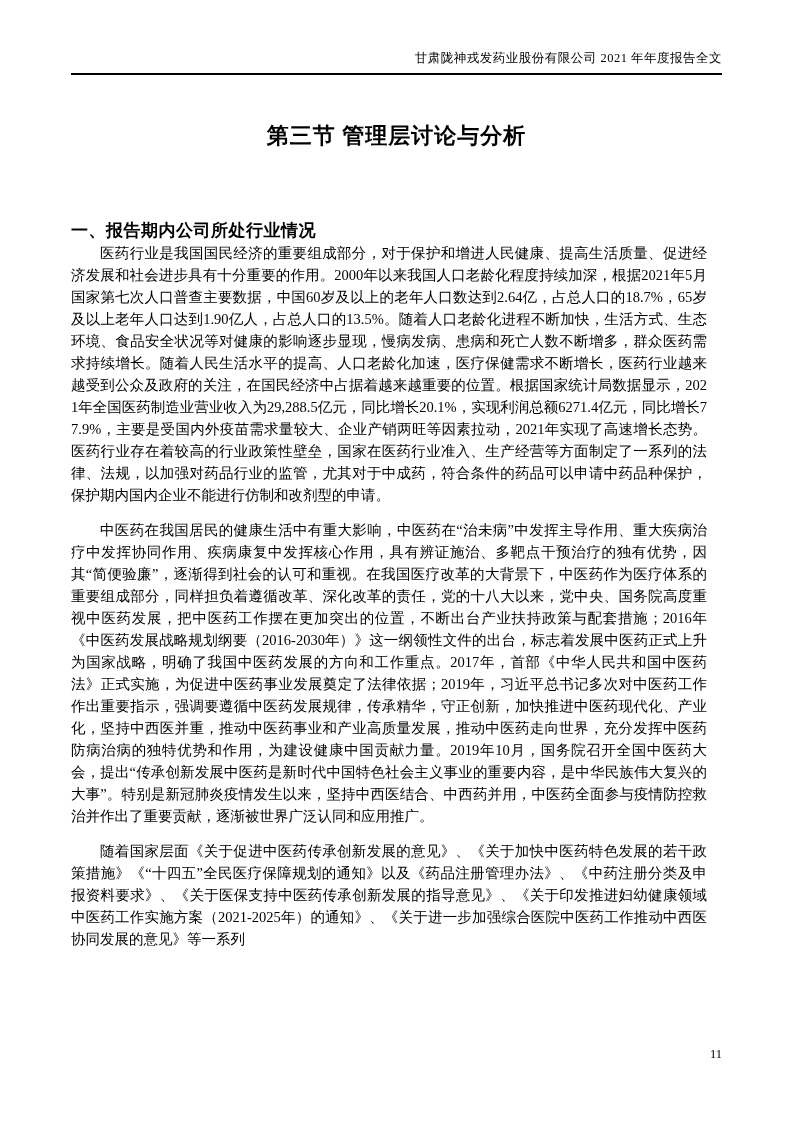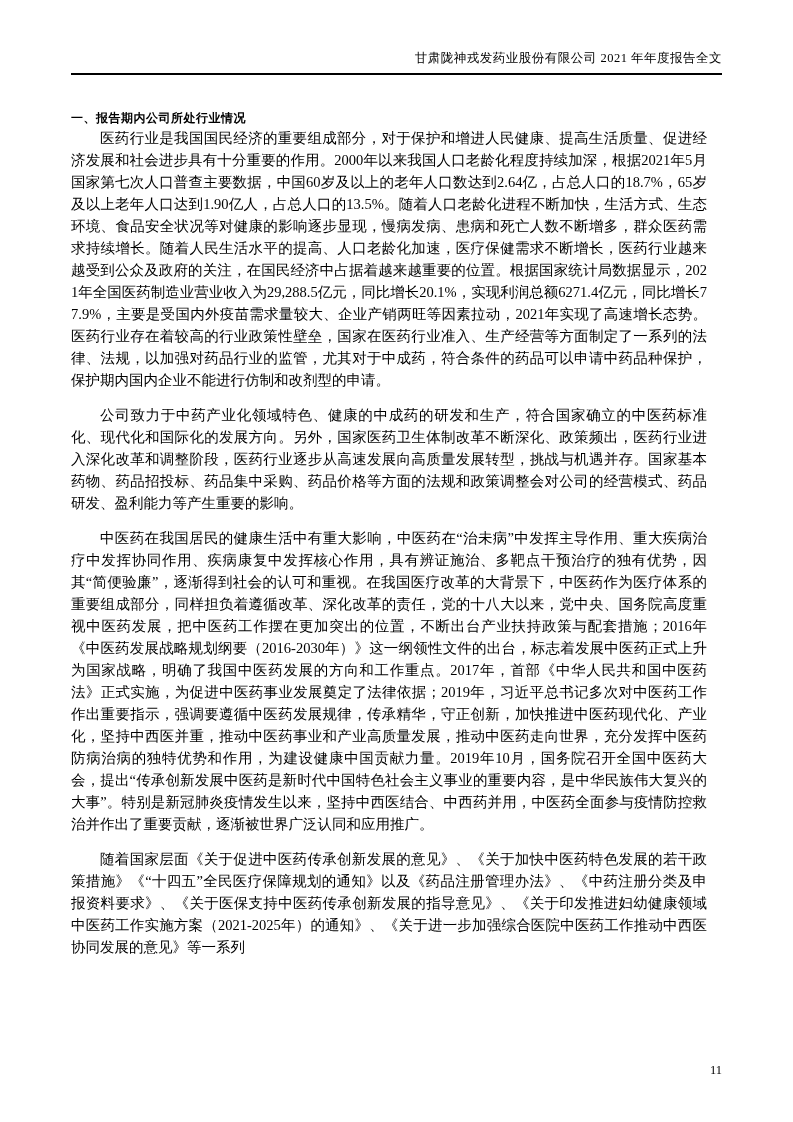--- a/index.html
+++ b/index.html
@@ -28,60 +28,60 @@
     letter-spacing: 0.5px;
   }
   .doc-title {
     margin-top: 46px;
     text-align: center;
     font-size: 22px;
     font-weight: bold;
     letter-spacing: 1px;
   }
   .section-heading {
-    margin-top: 35px;
-    font-size: 12px;
+    margin-top: 68px;
+    font-size: 17px;
     font-weight: bold;
     letter-spacing: 0.5px;
   }
   .subsection-heading {
     margin-top: 20px;
     margin-bottom: 14px;
     font-size: 14.5px;
     text-indent: 2em;
   }
   .para {
     font-size: 14.5px;
     line-height: 22px;
     text-align: justify;
     text-indent: 2em;
     margin: 0 15px 13px 0;
     word-break: break-all;
   }
   .page-number {
     position: absolute;
     right: 71px;
-    bottom: 44px;
+    bottom: 60px;
     font-size: 12.5px;
   }
 </style>
 </head>
 <body>
 
 <div class="page">
 
   <div class="page-header">甘肃陇神戎发药业股份有限公司 2021 年年度报告全文</div>
 
+  <div class="doc-title">第三节 管理层讨论与分析</div>
 
   <div class="section-heading">一、报告期内公司所处行业情况</div>
 
 
   <p class="para">医药行业是我国国民经济的重要组成部分，对于保护和增进人民健康、提高生活质量、促进经济发展和社会进步具有十分重要的作用。2000年以来我国人口老龄化程度持续加深，根据2021年5月国家第七次人口普查主要数据，中国60岁及以上的老年人口数达到2.64亿，占总人口的18.7%，65岁及以上老年人口达到1.90亿人，占总人口的13.5%。随着人口老龄化进程不断加快，生活方式、生态环境、食品安全状况等对健康的影响逐步显现，慢病发病、患病和死亡人数不断增多，群众医药需求持续增长。随着人民生活水平的提高、人口老龄化加速，医疗保健需求不断增长，医药行业越来越受到公众及政府的关注，在国民经济中占据着越来越重要的位置。根据国家统计局数据显示，2021年全国医药制造业营业收入为29,288.5亿元，同比增长20.1%，实现利润总额6271.4亿元，同比增长77.9%，主要是受国内外疫苗需求量较大、企业产销两旺等因素拉动，2021年实现了高速增长态势。医药行业存在着较高的行业政策性壁垒，国家在医药行业准入、生产经营等方面制定了一系列的法律、法规，以加强对药品行业的监管，尤其对于中成药，符合条件的药品可以申请中药品种保护，保护期内国内企业不能进行仿制和改剂型的申请。</p>
 
-  <p class="para">公司致力于中药产业化领域特色、健康的中成药的研发和生产，符合国家确立的中医药标准化、现代化和国际化的发展方向。另外，国家医药卫生体制改革不断深化、政策频出，医药行业进入深化改革和调整阶段，医药行业逐步从高速发展向高质量发展转型，挑战与机遇并存。国家基本药物、药品招投标、药品集中采购、药品价格等方面的法规和政策调整会对公司的经营模式、药品研发、盈利能力等产生重要的影响。</p>
 
 
   <p class="para">中医药在我国居民的健康生活中有重大影响，中医药在“治未病”中发挥主导作用、重大疾病治疗中发挥协同作用、疾病康复中发挥核心作用，具有辨证施治、多靶点干预治疗的独有优势，因其“简便验廉”，逐渐得到社会的认可和重视。在我国医疗改革的大背景下，中医药作为医疗体系的重要组成部分，同样担负着遵循改革、深化改革的责任，党的十八大以来，党中央、国务院高度重视中医药发展，把中医药工作摆在更加突出的位置，不断出台产业扶持政策与配套措施；2016年《中医药发展战略规划纲要（2016-2030年）》这一纲领性文件的出台，标志着发展中医药正式上升为国家战略，明确了我国中医药发展的方向和工作重点。2017年，首部《中华人民共和国中医药法》正式实施，为促进中医药事业发展奠定了法律依据；2019年，习近平总书记多次对中医药工作作出重要指示，强调要遵循中医药发展规律，传承精华，守正创新，加快推进中医药现代化、产业化，坚持中西医并重，推动中医药事业和产业高质量发展，推动中医药走向世界，充分发挥中医药防病治病的独特优势和作用，为建设健康中国贡献力量。2019年10月，国务院召开全国中医药大会，提出“传承创新发展中医药是新时代中国特色社会主义事业的重要内容，是中华民族伟大复兴的大事”。特别是新冠肺炎疫情发生以来，坚持中西医结合、中西药并用，中医药全面参与疫情防控救治并作出了重要贡献，逐渐被世界广泛认同和应用推广。</p>
 
   <p class="para">随着国家层面《关于促进中医药传承创新发展的意见》、《关于加快中医药特色发展的若干政策措施》《“十四五”全民医疗保障规划的通知》以及《药品注册管理办法》、《中药注册分类及申报资料要求》、《关于医保支持中医药传承创新发展的指导意见》、《关于印发推进妇幼健康领域中医药工作实施方案（2021-2025年）的通知》、《关于进一步加强综合医院中医药工作推动中西医协同发展的意见》等一系列</p>
 
   <div class="page-number">11</div>
 
 </div>
 

